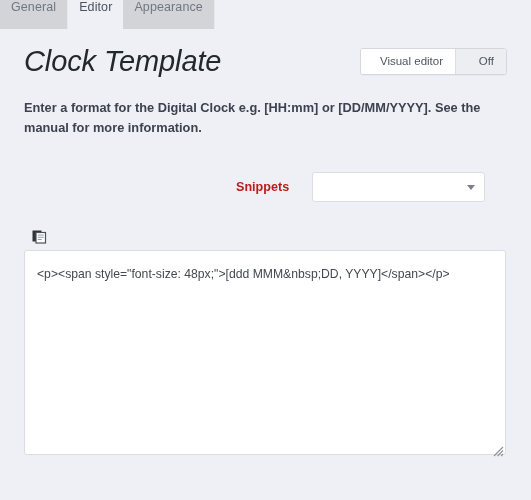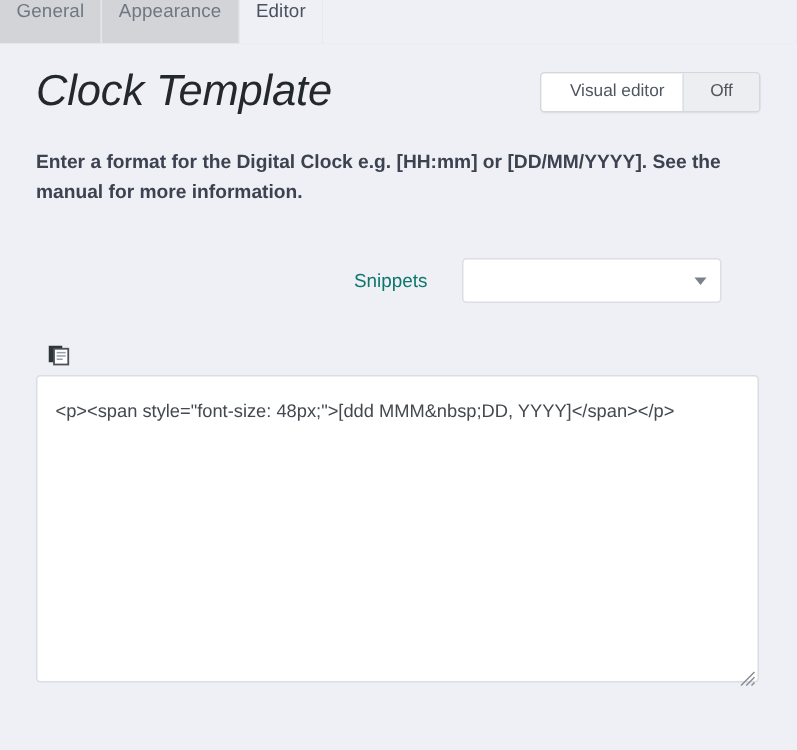--- a/index.html
+++ b/index.html
@@ -85,21 +85,21 @@
   }
   .toggle-seg.on {
     background: #ffffff;
     padding-left: 19px;
   }
   .toggle-seg.off {
     background: #eceef1;
     border-left: 1px solid #dcdee3;
     color: #4f5660;
     min-width: 26px;
-    text-align: center;
+    text-align: right;
   }
 
   .desc {
     font-size: 12.8px;
     line-height: 1.55;
     color: #3c4250;
     margin: 0;
     max-width: 486px;
     font-weight: bold;
   }
@@ -108,22 +108,22 @@
 
   
   .snippets-row {
     display: flex;
     align-items: center;
     margin-top: 34px;
     padding-left: 212px;
   }
   .snippets-label {
     font-size: 12.6px;
-    font-weight: normal;
-    color: #0f766e;
+    font-weight: bold;
+    color: #b91c1c;
     margin-right: 23px;
   }
   .snippets-select {
     width: 173px;
     height: 30px;
     background: #fff;
     border: 1px solid #dcdee3;
     border-radius: 3px;
     position: relative;
     box-sizing: border-box;
@@ -186,25 +186,25 @@
     pointer-events: none;
   }
 </style>
 </head>
 <body>
 
 <div class="tab-strip">
   <div class="tab">
     <span>General</span>
   </div>
+  <div class="tab active">
+    <span>Editor</span>
+  </div>
   <div class="tab">
     <span>Appearance</span>
-  </div>
-  <div class="tab active">
-    <span>Editor</span>
   </div>
   <div class="tab-strip-filler"></div>
 </div>
 
 <div class="content">
 
   <div class="title-row">
     <h1 class="page-title">Clock Template</h1>
 
     <div class="toggle-group">

